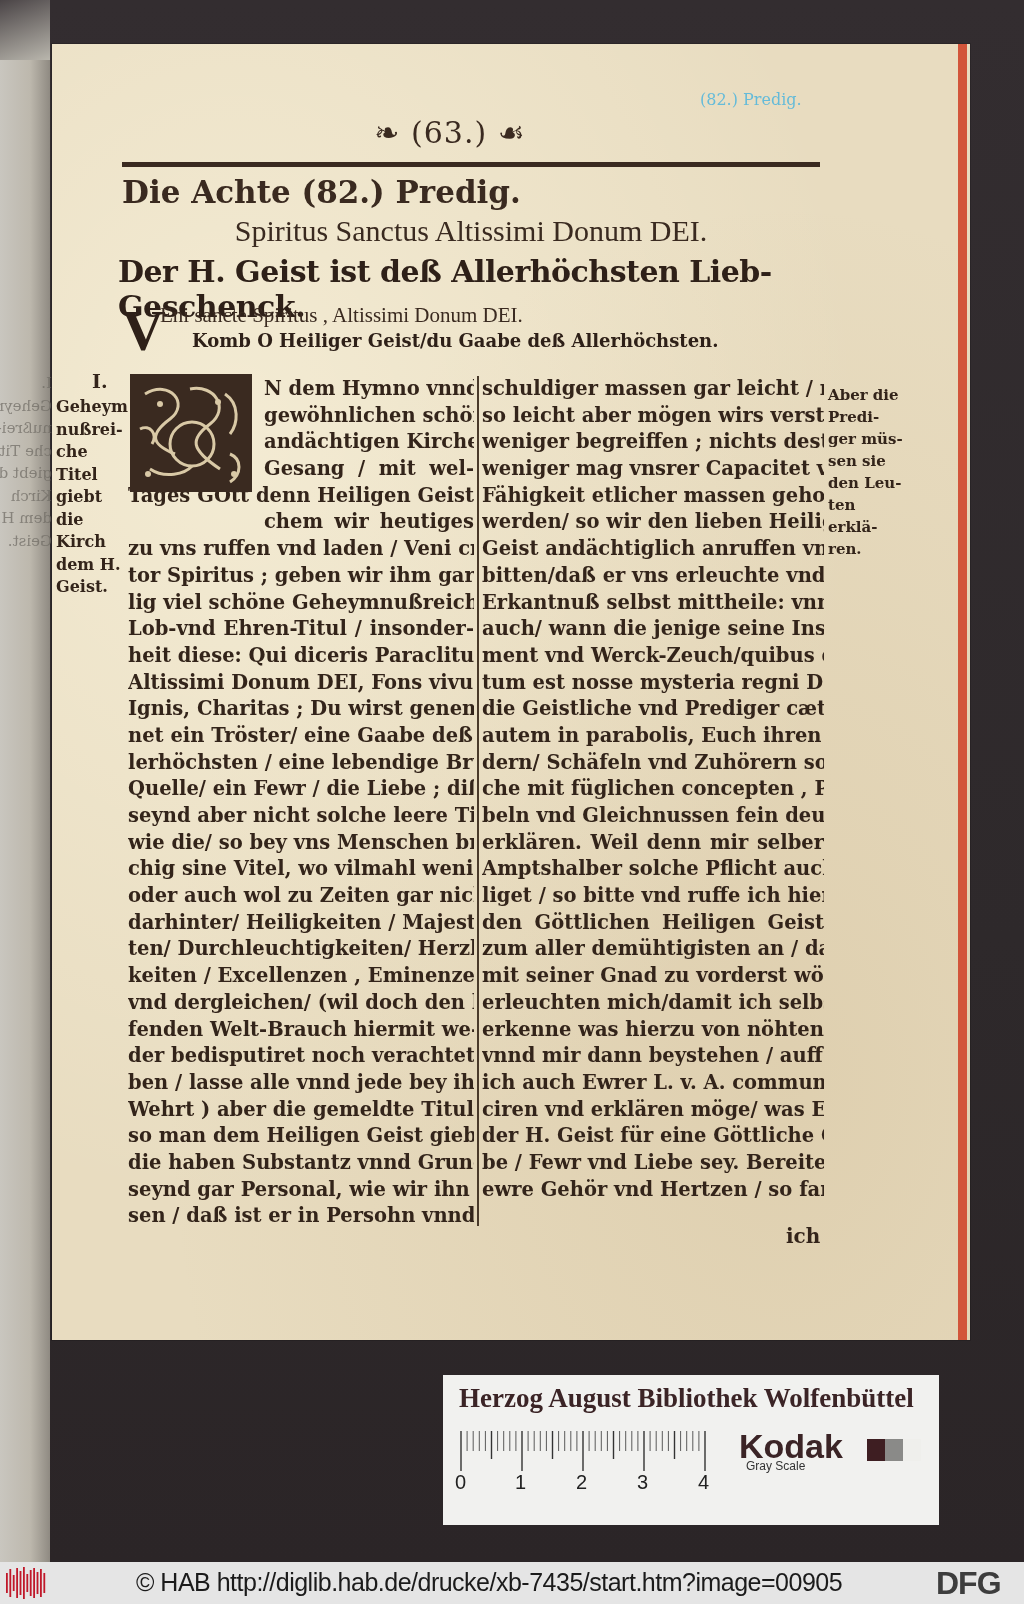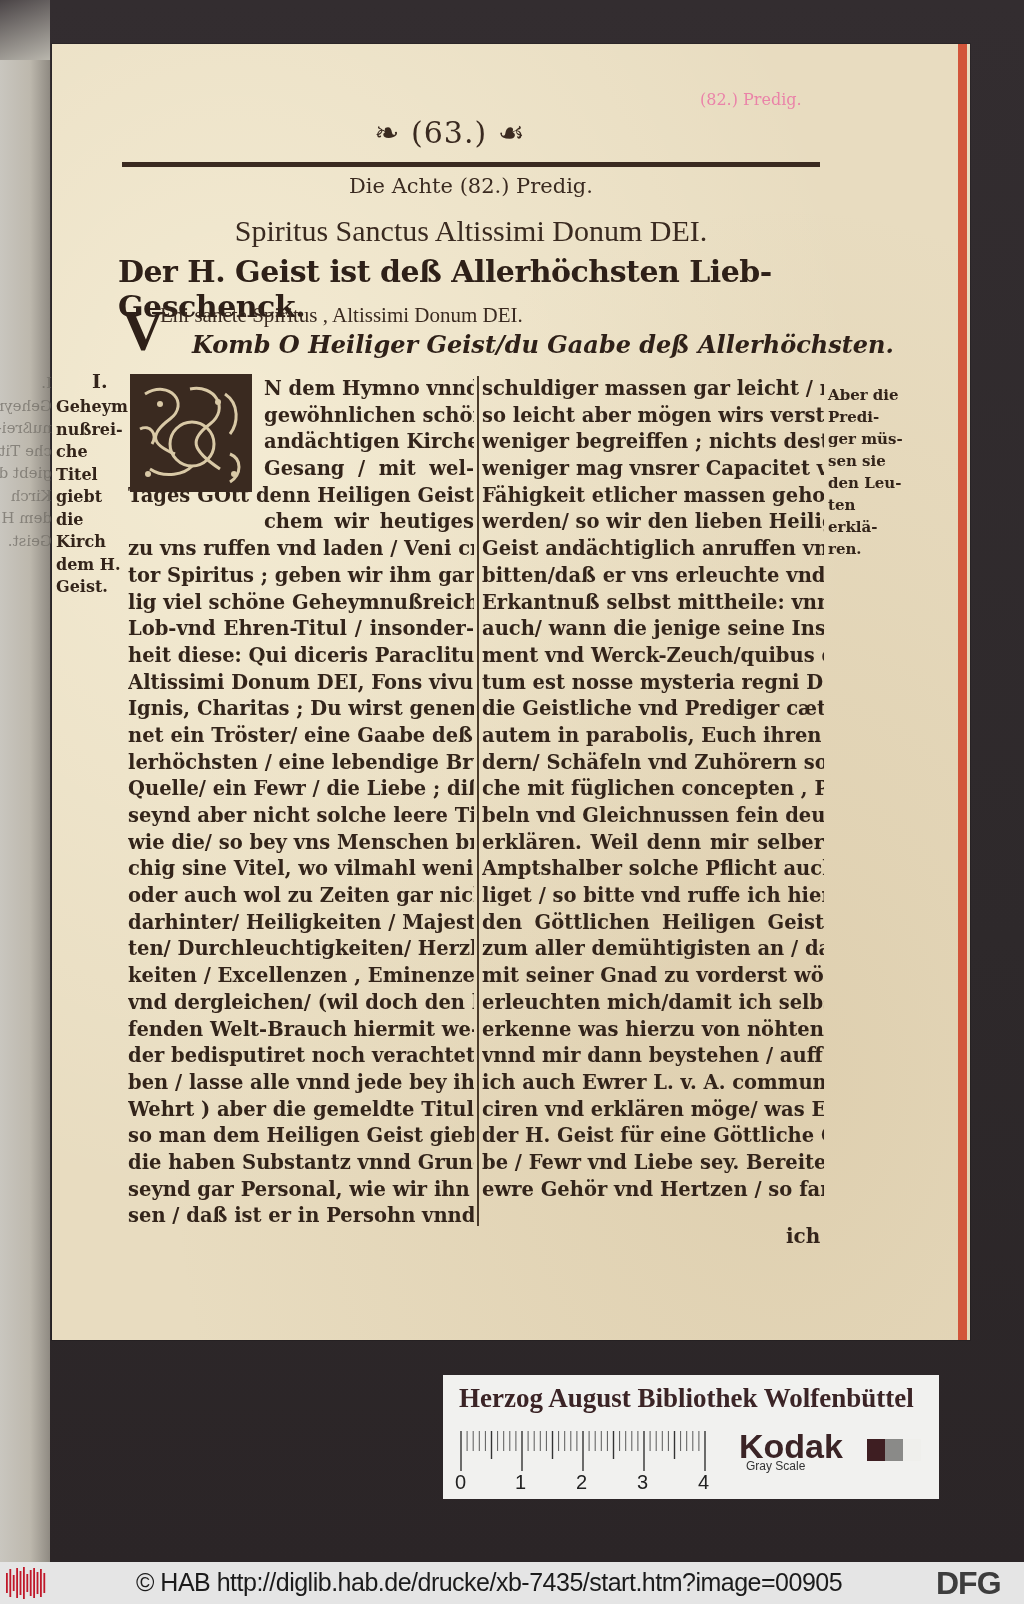--- a/index.html
+++ b/index.html
@@ -34,42 +34,42 @@
   }
   .page-num {
     position:absolute; left:360px; top:115px; width:180px; text-align:center;
     font-size:30px; color:#3a2a20; letter-spacing:1px;
   }
   .rule {
     position:absolute; left:122px; top:162px; width:698px; height:5px;
     background:#3a2a20;
   }
   .sermon-no {
-    position:absolute; left:122px; top:174px; width:698px; text-align:center;
-    font-size:21px; color:#3a2a20; font-weight:normal;
+    position:absolute; left:122px; top:174px; width:698px; text-align:left;
+    font-size:31px; color:#3a2a20; font-weight:bold;
   }
   .latin-title {
     position:absolute; left:122px; top:214px; width:698px; text-align:center;
     font-size:30px; color:#3a2a20; font-family:"Liberation Serif", serif;
   }
   .german-title {
     position:absolute; left:118px; top:254px; width:710px; text-align:left;
     font-size:30px; color:#2e2018; font-weight:bold; letter-spacing:-0.5px;
   }
   .drop-v {
     position:absolute; left:122px; top:302px;
     font-size:58px; font-weight:bold; color:#2e2018; line-height:58px;
     font-family:"Liberation Serif", serif;
   }
   .hymn-latin {
     position:absolute; left:160px; top:303px; font-size:21px; color:#3a2a20;
     font-family:"Liberation Serif", serif;
   }
   .hymn-german {
-    position:absolute; left:192px; top:330px; font-size:24px; color:#2e2018; font-weight:bold;font-style:italic;
+    position:absolute; left:192px; top:330px; font-size:18px; color:#2e2018; font-weight:bold;
   }
   .col {
     position:absolute; top:376px; font-size:19.5px; line-height:26.7px;
     color:#33241a; font-weight:bold; text-align:justify;
   }
   .col-left { left:128px; width:346px; }
   .col-right { left:482px; width:342px; }
   .col .line { display:block; white-space:nowrap; overflow:hidden; height:26.7px; text-align-last:justify; }
   .col .line.indent { padding-left:136px; }
   .col-divider {
@@ -94,25 +94,25 @@
     transform:scaleX(-1); overflow:hidden; white-space:nowrap;
   }
   .marg-right {
     position:absolute; left:828px; top:384px; width:80px;
     font-size:15px; line-height:22px; color:#33241a; font-weight:bold;
   }
   .catchword {
     position:absolute; left:786px; top:1224px; font-size:20px; color:#33241a; font-weight:bold;
   }
   .ghost-top {
-    position:absolute; left:700px; top:90px; font-size:16px; color:#ec4899; opacity:0.6;
+    position:absolute; left:700px; top:90px; font-size:16px; color:#0ea5e9; opacity:0.6;
   }
   
   .card {
-    position:absolute; left:443px; top:1375px; width:496px; height:124px;
+    position:absolute; left:443px; top:1375px; width:496px; height:150px;
     background:#f1f1ef;
   }
   .card-title {
     position:absolute; left:16px; top:8px; font-family:"Liberation Serif", serif;
     font-weight:bold; font-size:27px; color:#3b2426; white-space:nowrap;
   }
   .ruler {
     position:absolute; left:16px; top:56px; width:250px; height:40px;
   }
   .ruler-nums { position:absolute; left:12px; top:96px; width:260px; height:22px; }

